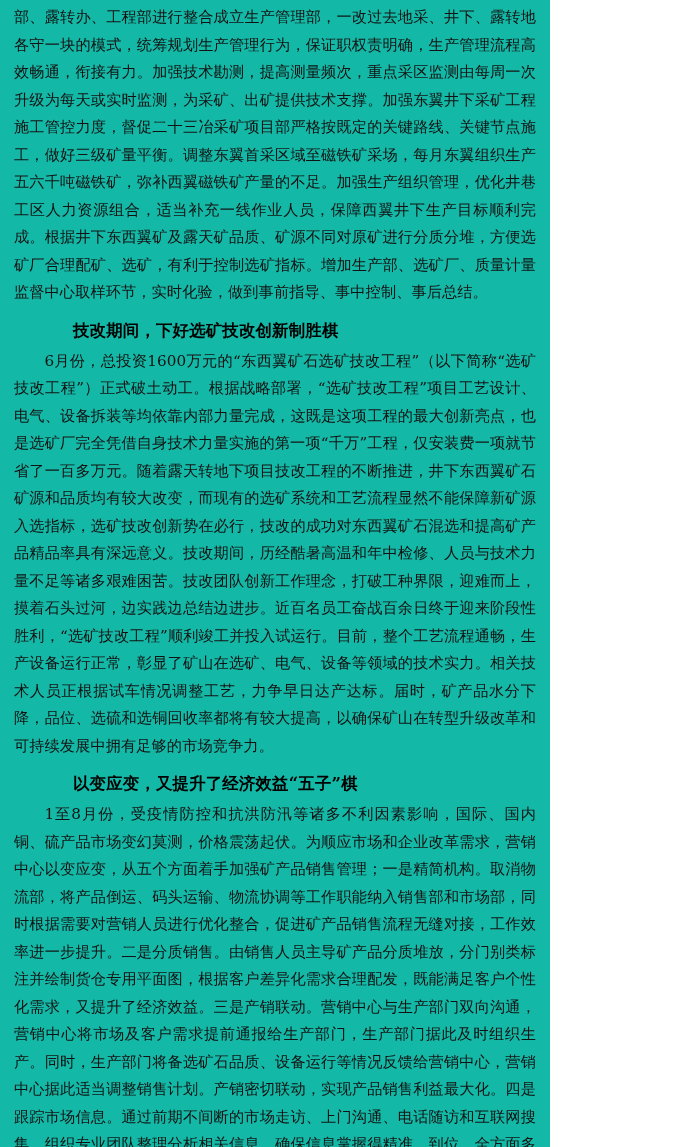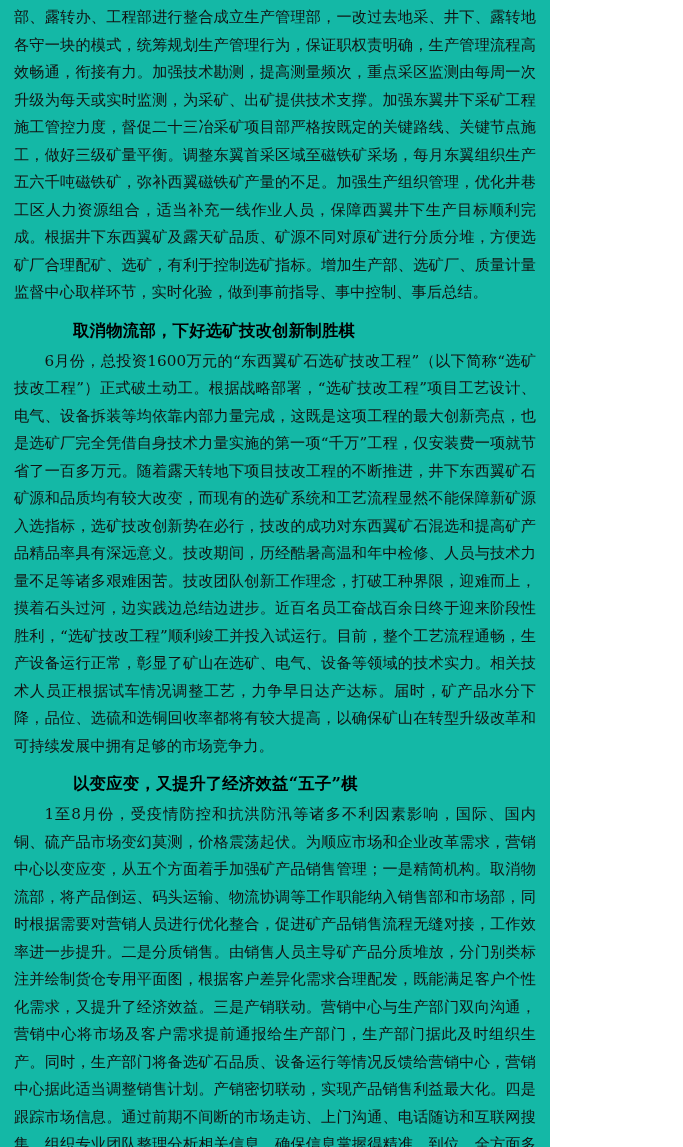--- a/index.html
+++ b/index.html
@@ -55,21 +55,21 @@
 </style>
 </head>
 <body>
 
 <div class="page">
 
   <p class="body-para">部、露转办、工程部进行整合成立生产管理部，一改过去地采、井下、露转地各守一块的模式，统筹规划生产管理行为，保证职权责明确，生产管理流程高效畅通，衔接有力。加强技术勘测，提高测量频次，重点采区监测由每周一次升级为每天或实时监测，为采矿、出矿提供技术支撑。加强东翼井下采矿工程施工管控力度，督促二十三冶采矿项目部严格按既定的关键路线、关键节点施工，做好三级矿量平衡。调整东翼首采区域至磁铁矿采场，每月东翼组织生产五六千吨磁铁矿，弥补西翼磁铁矿产量的不足。加强生产组织管理，优化井巷工区人力资源组合，适当补充一线作业人员，保障西翼井下生产目标顺利完成。根据井下东西翼矿及露天矿品质、矿源不同对原矿进行分质分堆，方便选矿厂合理配矿、选矿，有利于控制选矿指标。增加生产部、选矿厂、质量计量监督中心取样环节，实时化验，做到事前指导、事中控制、事后总结。</p>
 
   <div class="spacer-sm"></div>
 
-  <h2 class="section-heading">取消物流部，下好选矿技改创新制胜棋</h2>
+  <h2 class="section-heading">技改期间，下好选矿技改创新制胜棋</h2>
 
   <p class="body-para indent">6月份，总投资1600万元的“东西翼矿石选矿技改工程”（以下简称“选矿技改工程”）正式破土动工。根据战略部署，“选矿技改工程”项目工艺设计、电气、设备拆装等均依靠内部力量完成，这既是这项工程的最大创新亮点，也是选矿厂完全凭借自身技术力量实施的第一项“千万”工程，仅安装费一项就节省了一百多万元。随着露天转地下项目技改工程的不断推进，井下东西翼矿石矿源和品质均有较大改变，而现有的选矿系统和工艺流程显然不能保障新矿源入选指标，选矿技改创新势在必行，技改的成功对东西翼矿石混选和提高矿产品精品率具有深远意义。技改期间，历经酷暑高温和年中检修、人员与技术力量不足等诸多艰难困苦。技改团队创新工作理念，打破工种界限，迎难而上，摸着石头过河，边实践边总结边进步。近百名员工奋战百余日终于迎来阶段性胜利，“选矿技改工程”顺利竣工并投入试运行。目前，整个工艺流程通畅，生产设备运行正常，彰显了矿山在选矿、电气、设备等领域的技术实力。相关技术人员正根据试车情况调整工艺，力争早日达产达标。届时，矿产品水分下降，品位、选硫和选铜回收率都将有较大提高，以确保矿山在转型升级改革和可持续发展中拥有足够的市场竞争力。</p>
 
   <div class="spacer-sm"></div>
 
   <h2 class="section-heading">以变应变，又提升了经济效益“五子”棋</h2>
 
   <p class="body-para indent">1至8月份，受疫情防控和抗洪防汛等诸多不利因素影响，国际、国内铜、硫产品市场变幻莫测，价格震荡起伏。为顺应市场和企业改革需求，营销中心以变应变，从五个方面着手加强矿产品销售管理；一是精简机构。取消物流部，将产品倒运、码头运输、物流协调等工作职能纳入销售部和市场部，同时根据需要对营销人员进行优化整合，促进矿产品销售流程无缝对接，工作效率进一步提升。二是分质销售。由销售人员主导矿产品分质堆放，分门别类标注并绘制货仓专用平面图，根据客户差异化需求合理配发，既能满足客户个性化需求，又提升了经济效益。三是产销联动。营销中心与生产部门双向沟通，营销中心将市场及客户需求提前通报给生产部门，生产部门据此及时组织生产。同时，生产部门将备选矿石品质、设备运行等情况反馈给营销中心，营销中心据此适当调整销售计划。产销密切联动，实现产品销售利益最大化。四是跟踪市场信息。通过前期不间断的市场走访、上门沟通、电话随访和互联网搜集，组织专业团队整理分析相关信息，确保信息掌握得精准、到位。全方面多渠道实时掌握行业上下游以及同行产品、价格信息，为阶段性制定销售决策提供准确依据。五是创新渠道。成立新鹏宇矿产品贸易有限公司，积极开发主力客户以外的非主流客户，做活与主营业务相关联的附属矿产品业务，形成对主营业务的有益补充，直接增加经济效益。</p>
 
   <div class="signature">朱常林</div>

